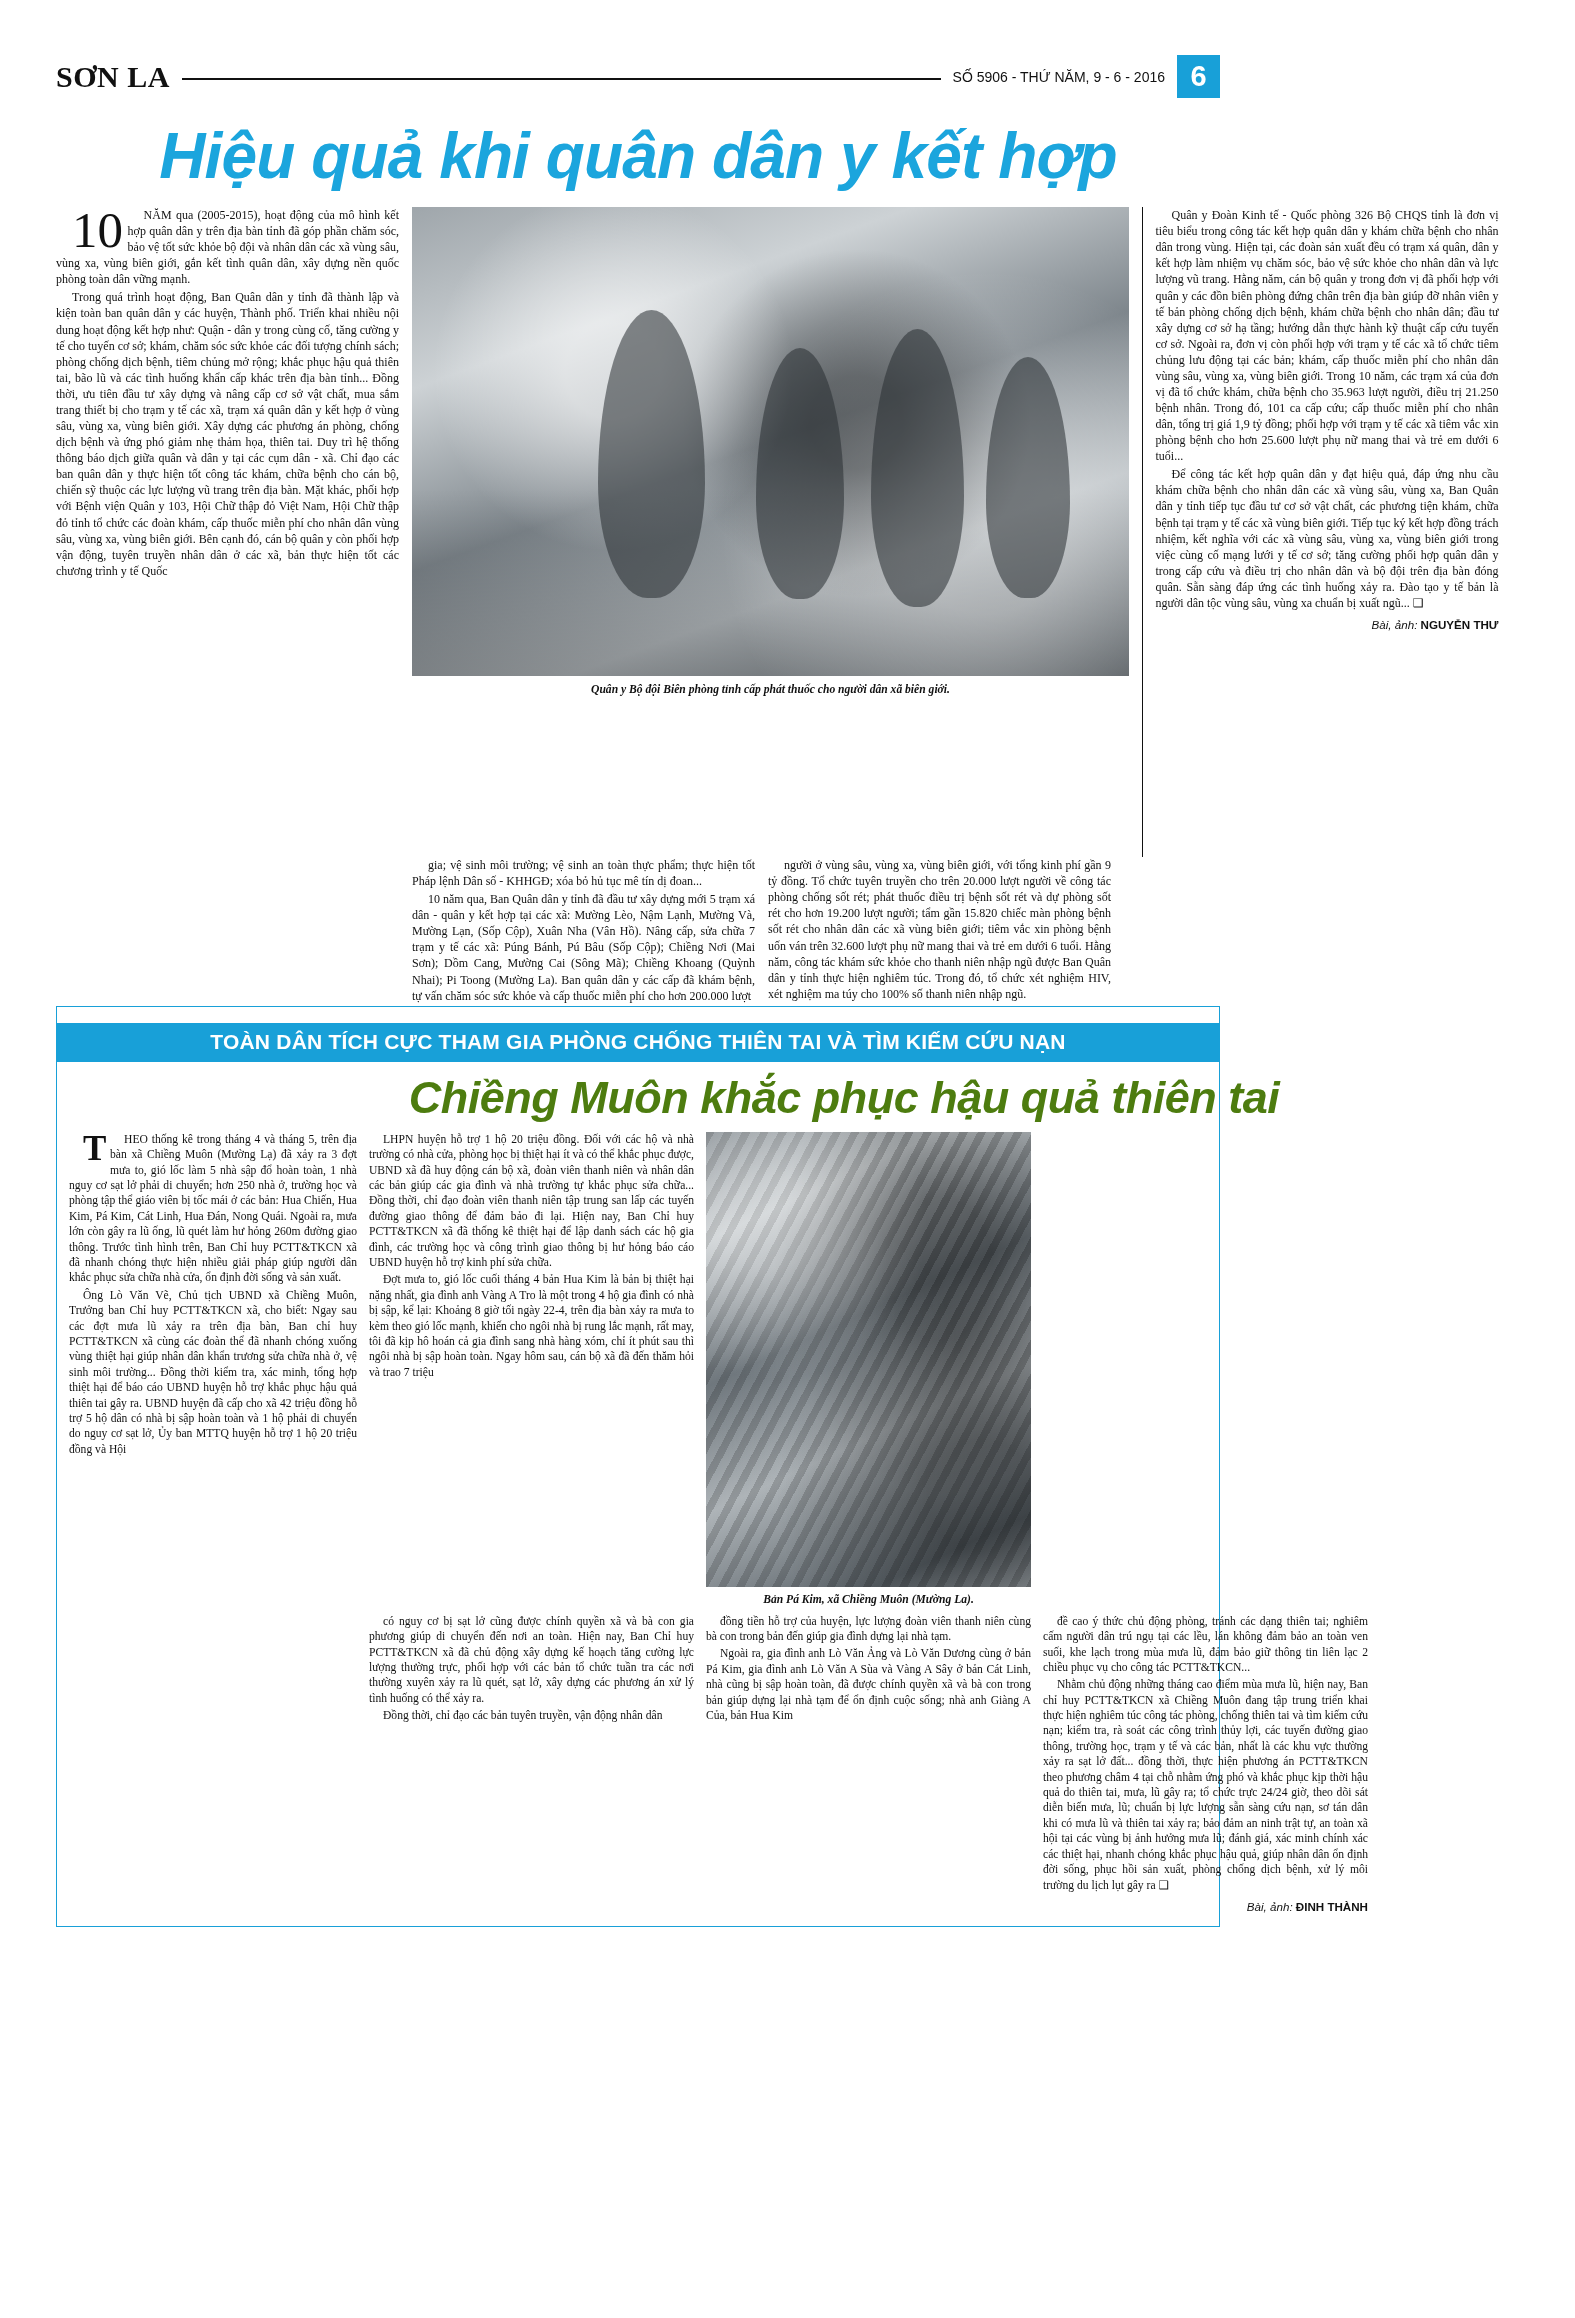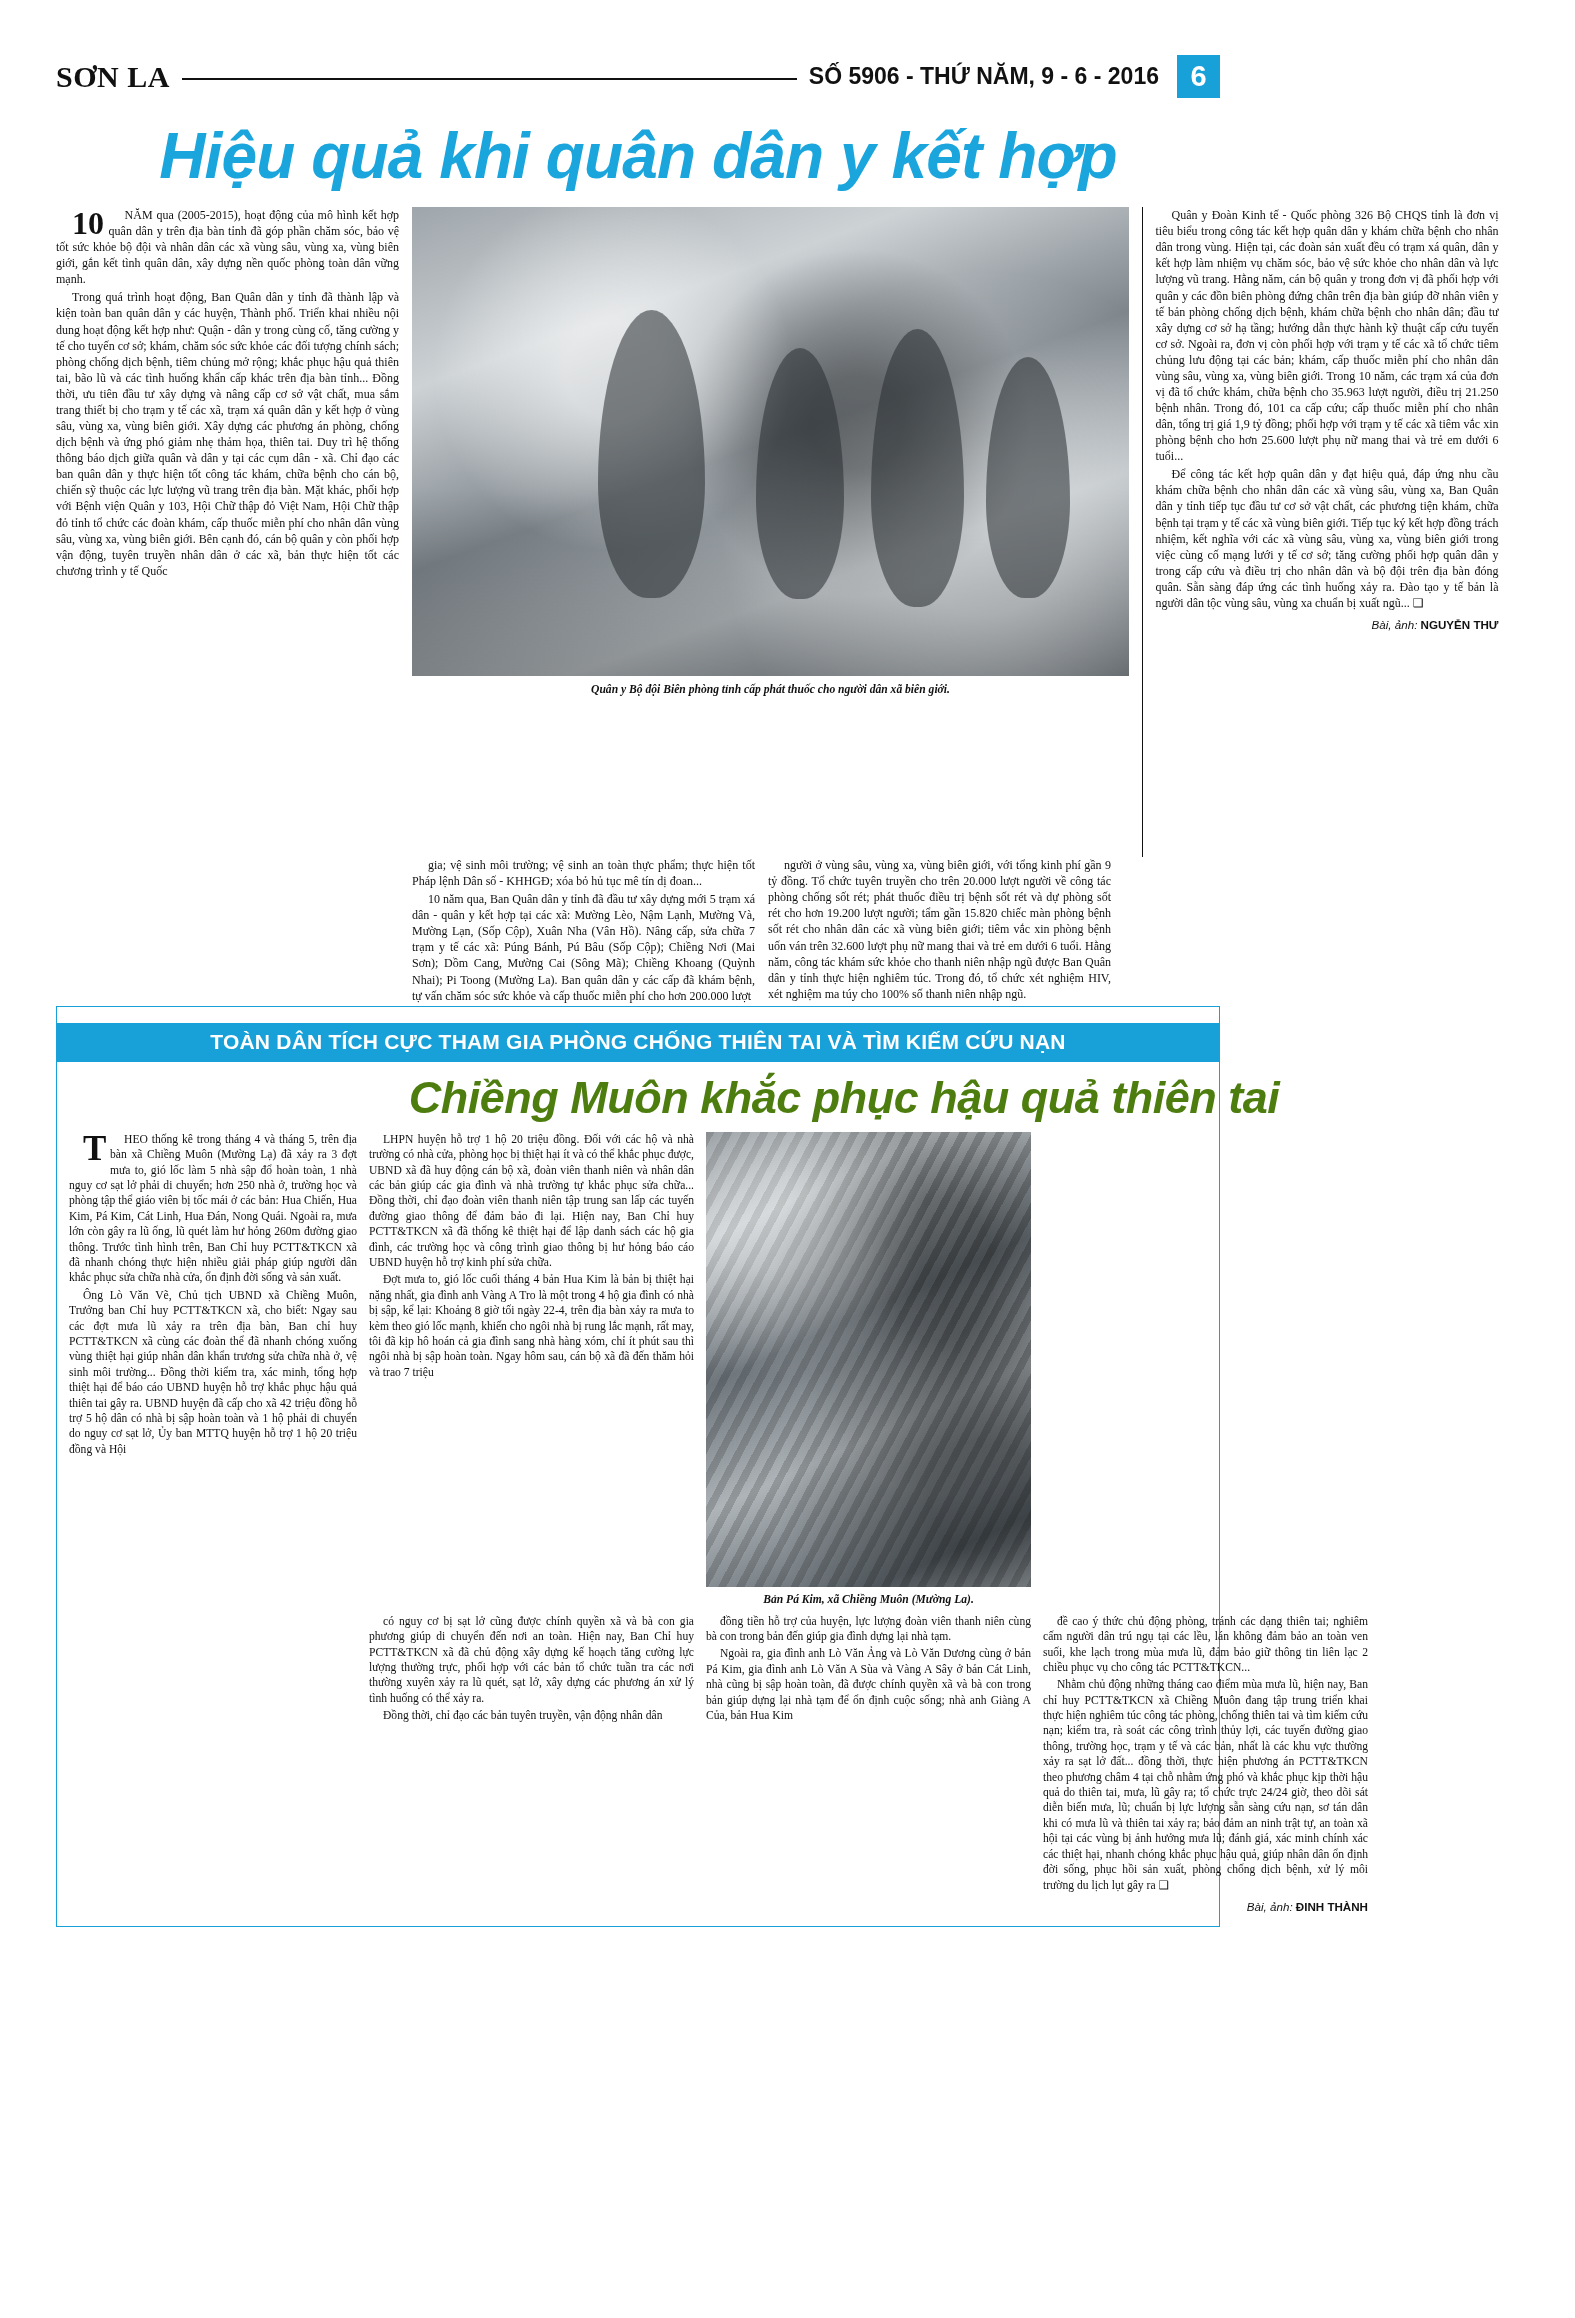--- a/index.html
+++ b/index.html
@@ -46,25 +46,25 @@
   .rule {
     flex: 1;
     height: 0;
     border-top: 2.3px solid #111;
     margin: 0 12px;
     position: relative;
     top: 2.8px;
   }
   .issue-line {
     font-family: "Liberation Sans", sans-serif;
-    font-weight: bold;
-    font-size: 23px;
+    font-weight: normal;
+    font-size: 14px;
     white-space: nowrap;
     color: #111;
-    margin-right: 18px;
+    margin-right: 12px;
   }
   .page-num {
     width: 43px;
     height: 43px;
     background: #18a0d8;
     color: #fff;
     font-family: "Liberation Sans", sans-serif;
     font-weight: bold;
     font-size: 29px;
     display: flex;
@@ -92,23 +92,23 @@
     column-gap: 13px;
     align-items: start;
   }
   .col { font-size: 12px; line-height: 1.34; text-align: justify; }
   .col p { margin: 0 0 1.9px 0; text-indent: 16px; }
 
   .dropcap-para { position: relative; }
   .dropcap {
     float: left;
     font-family: "Liberation Serif", serif;
-    font-size: 32px;
+    font-size: 51px;
     line-height: 0.82;
-    font-weight: bold;
+    font-weight: normal;
     padding: 2.8px 4.6px 0 0;
   }
 
   .photo-block { width: 100%; }
   .photo {
     width: 100%;
     height: 469px;
     background: linear-gradient(160deg,#9fa6ab 0%,#cdd2d5 25%,#7e868c 50%,#b9bfc3 72%,#6e767c 100%);
     position: relative;
     overflow: hidden;

